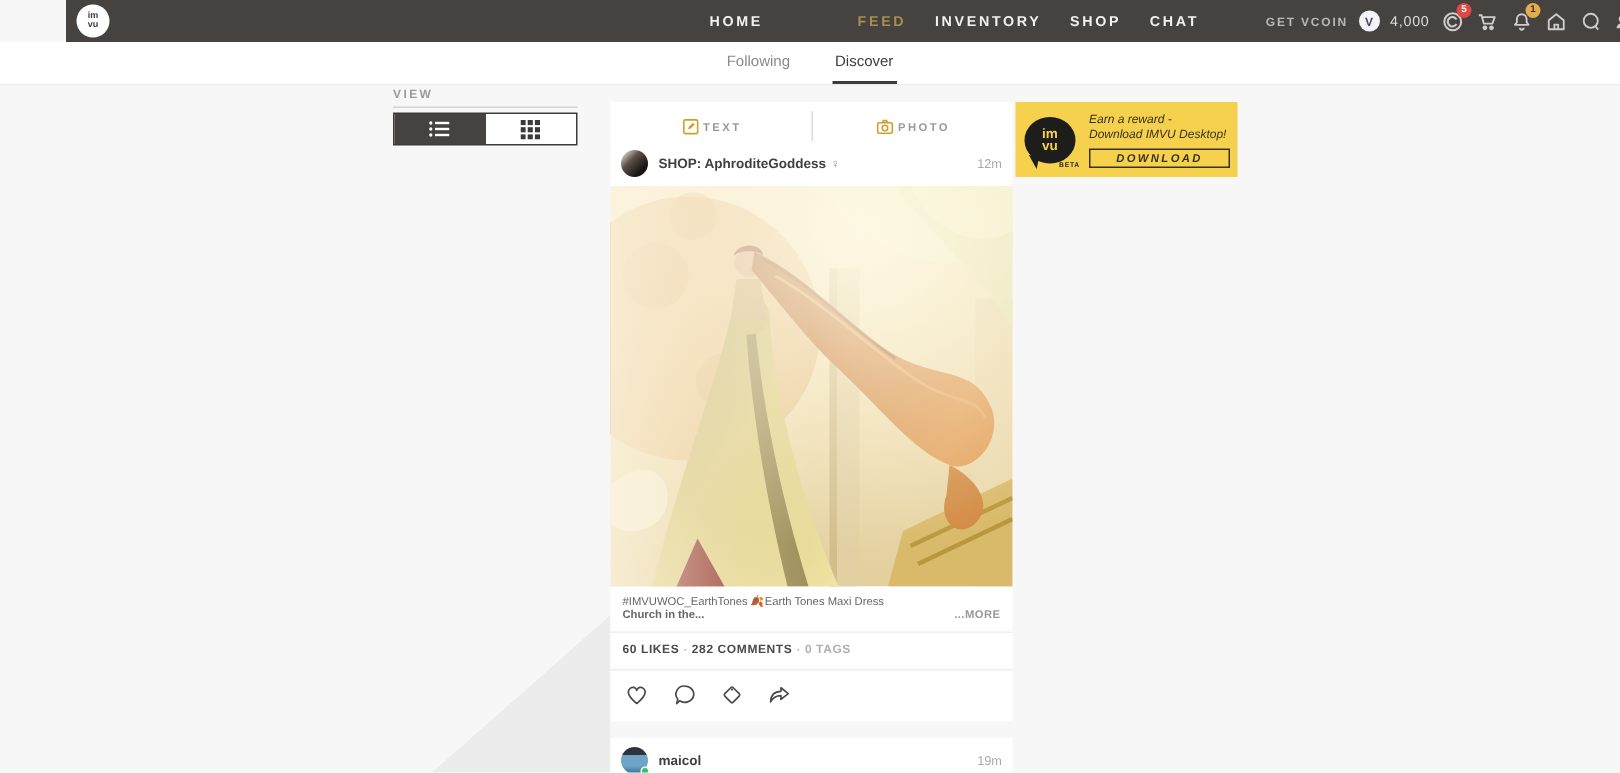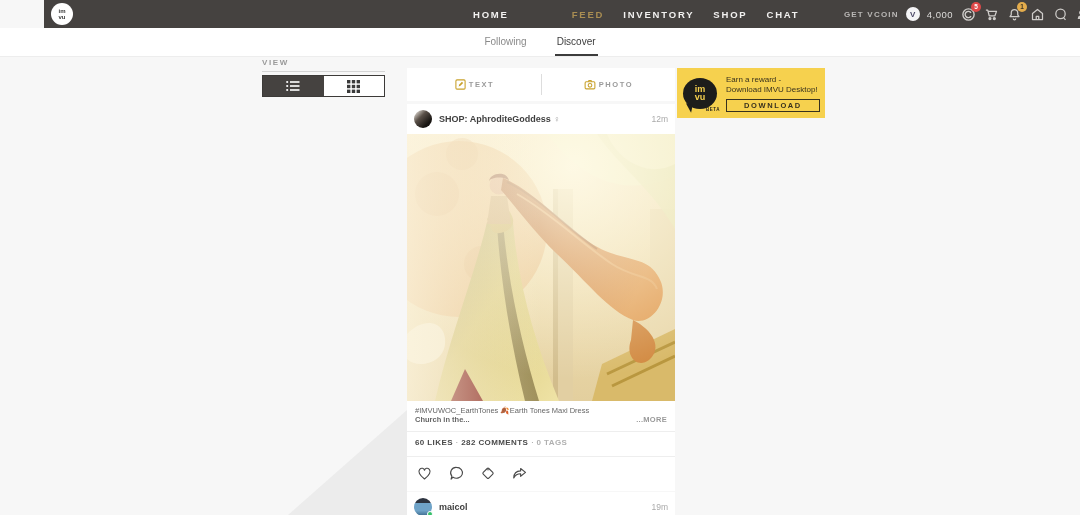--- a/index.html
+++ b/index.html
@@ -113,30 +113,30 @@
     position:relative; width:34px; height:31px; background:#1d1d1b; border-radius:50%;
     display:flex; flex-direction:column; align-items:center; justify-content:center;
     font-size:9px; font-weight:bold; color:#f6d14e; line-height:8px; flex:none;
   }
   .imvu-bubble::after {
     content:""; position:absolute; left:2px; bottom:-3px; width:0; height:0;
     border-left:7px solid transparent; border-top:8px solid #1d1d1b;
     transform:rotate(12deg);
   }
   .beta { position:absolute; right:-3px; bottom:-5px; font-size:4.5px; font-weight:bold; color:#2a261a; letter-spacing:.5px; }
-  .banner-right { margin-left:9px; flex:1; }
+  .banner-right { margin-left:9px; flex:1;font-style:italic; }
   .banner-line { font-size:8px; color:#37311e; line-height:10px; }
   .download-btn {
     margin-top:4px; border:1px solid #37311e; background:transparent;
     width:94px; height:13px; display:flex; align-items:center; justify-content:center;
     font-size:7.5px; font-weight:bold; letter-spacing:1.6px; color:#37311e; cursor:pointer;
   }
   
   .card { position:absolute; background:#fff; width:268px; left:407px; }
-  .post1 { top:104px; }
+  .post1 { top:94px; }
   .post2 { top:492px; height:40px; }
   .post-header { height:30px; display:flex; align-items:center; padding:0 7px; gap:7px; }
   .post-avatar { width:18px; height:18px; border-radius:50%; flex:none; position:relative; cursor:pointer; }
   .post-avatar.a1 { background:linear-gradient(135deg,#cfc9c2 12%,#5a5048 38%,#181512 75%); }
   .post-avatar.a2 { background:linear-gradient(180deg,#2d3440 0 30%,#6fa3c8 30% 70%,#3c6a8c 100%); }
   .post-avatar .online-dot { border-color:#fff; width:6px; height:6px; }
   .post-author { font-size:9px; font-weight:bold; color:#3f3f3f; cursor:pointer; white-space:nowrap; }
   .author-badge { font-size:8.5px; color:#9a9a9a; font-weight:normal; margin-left:3px; }
   .post-time { margin-left:auto; font-size:8.5px; color:#aaa; }
   .post-image { width:268px; height:267px; display:block; }

